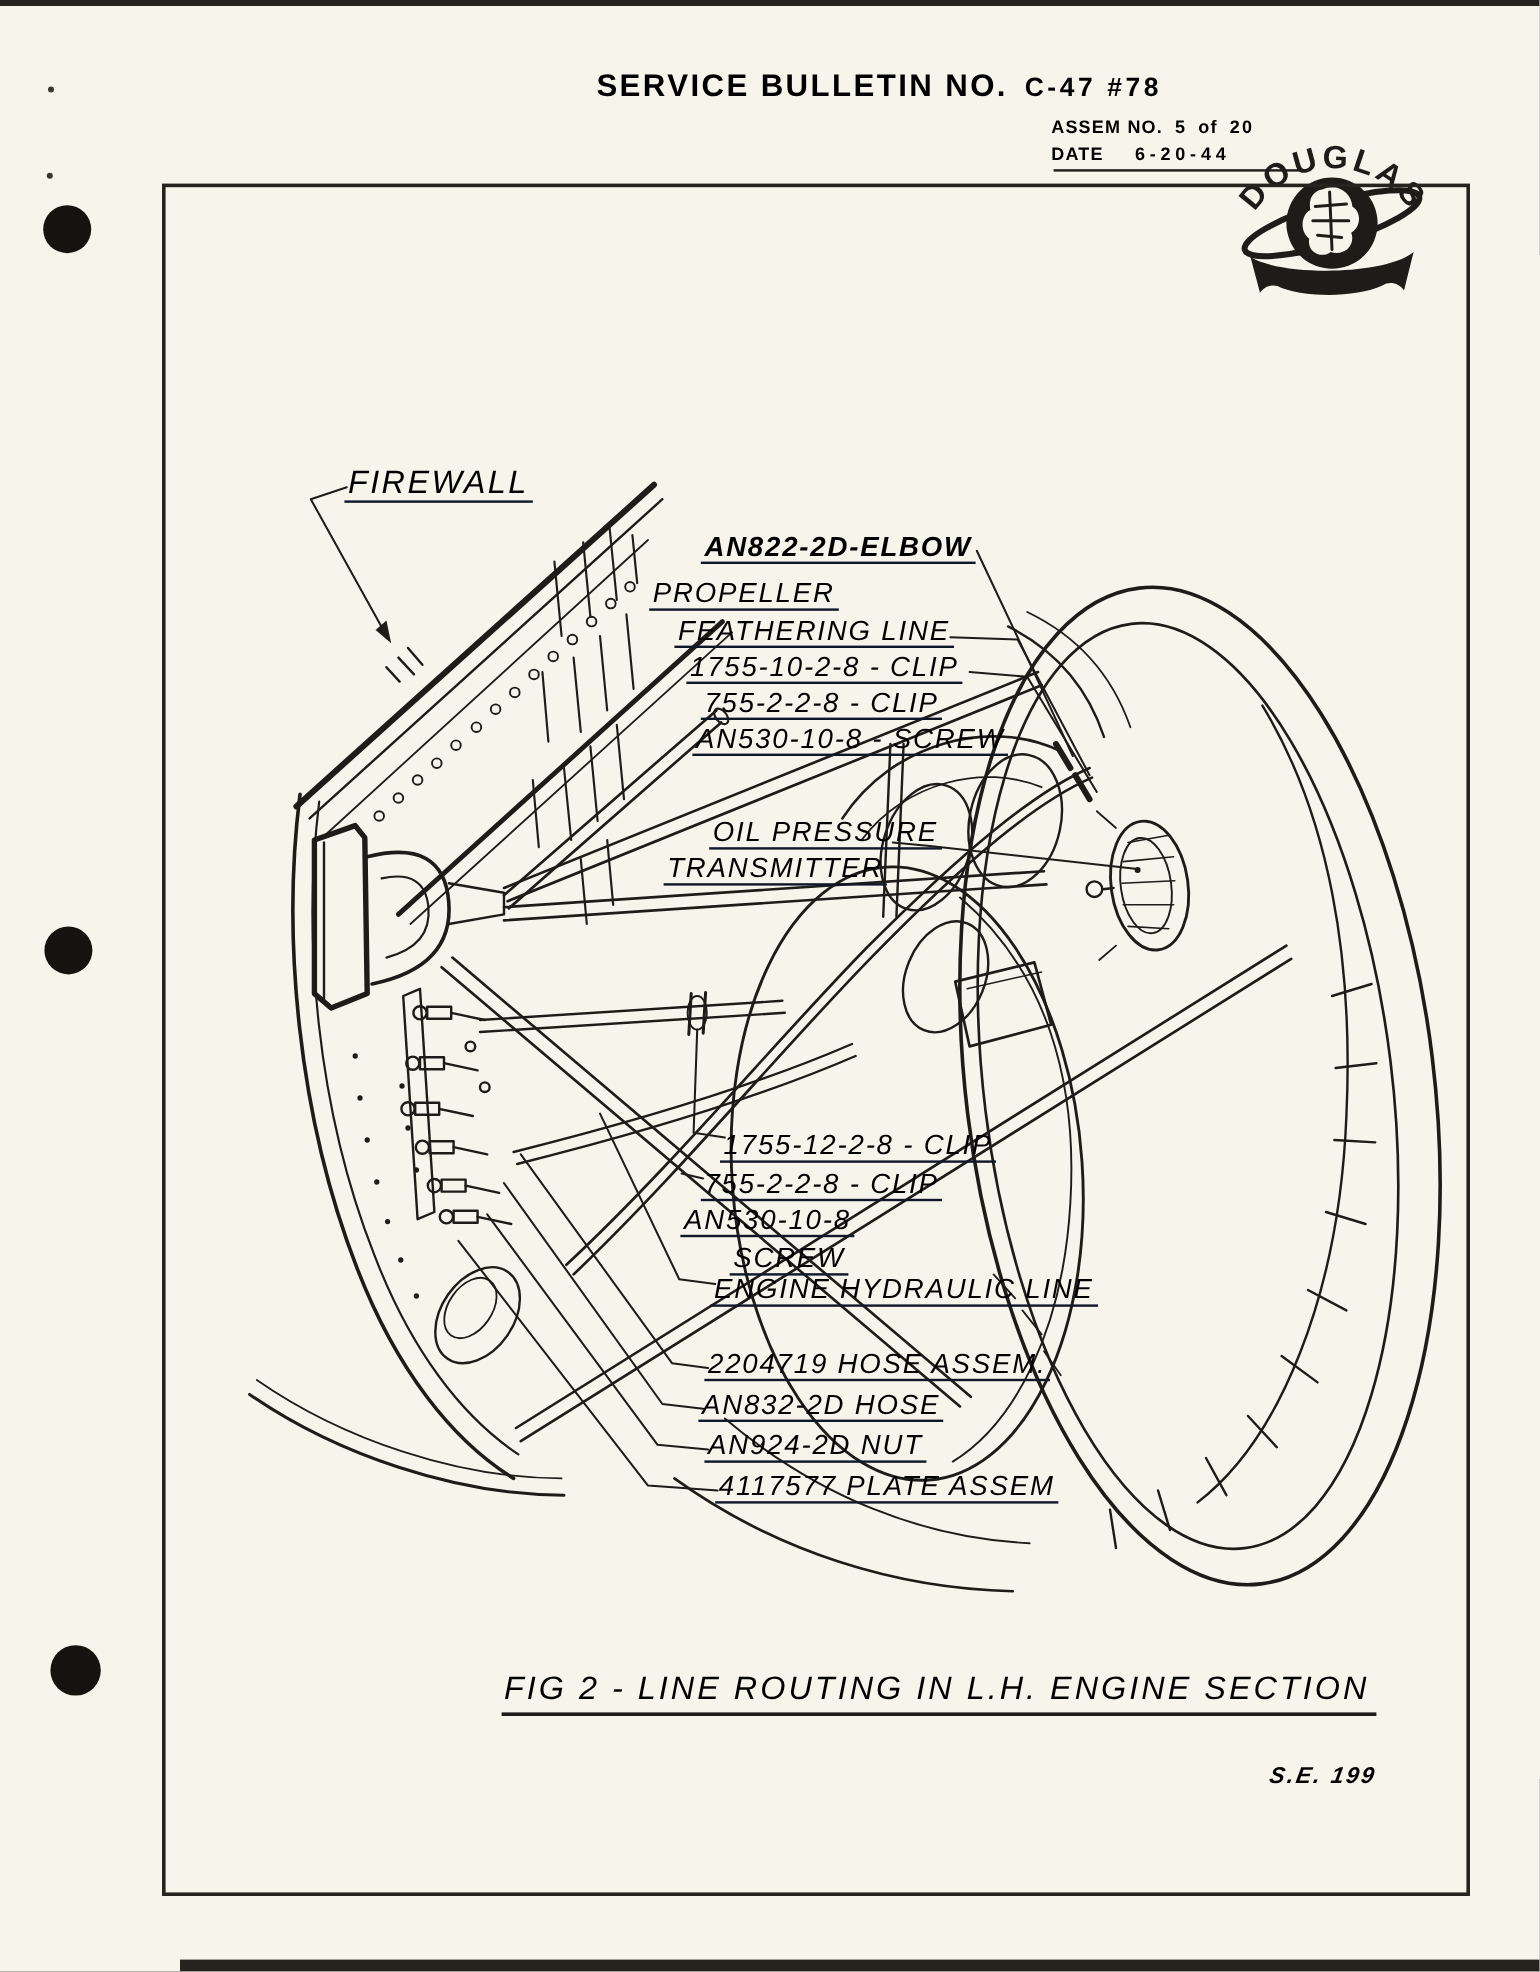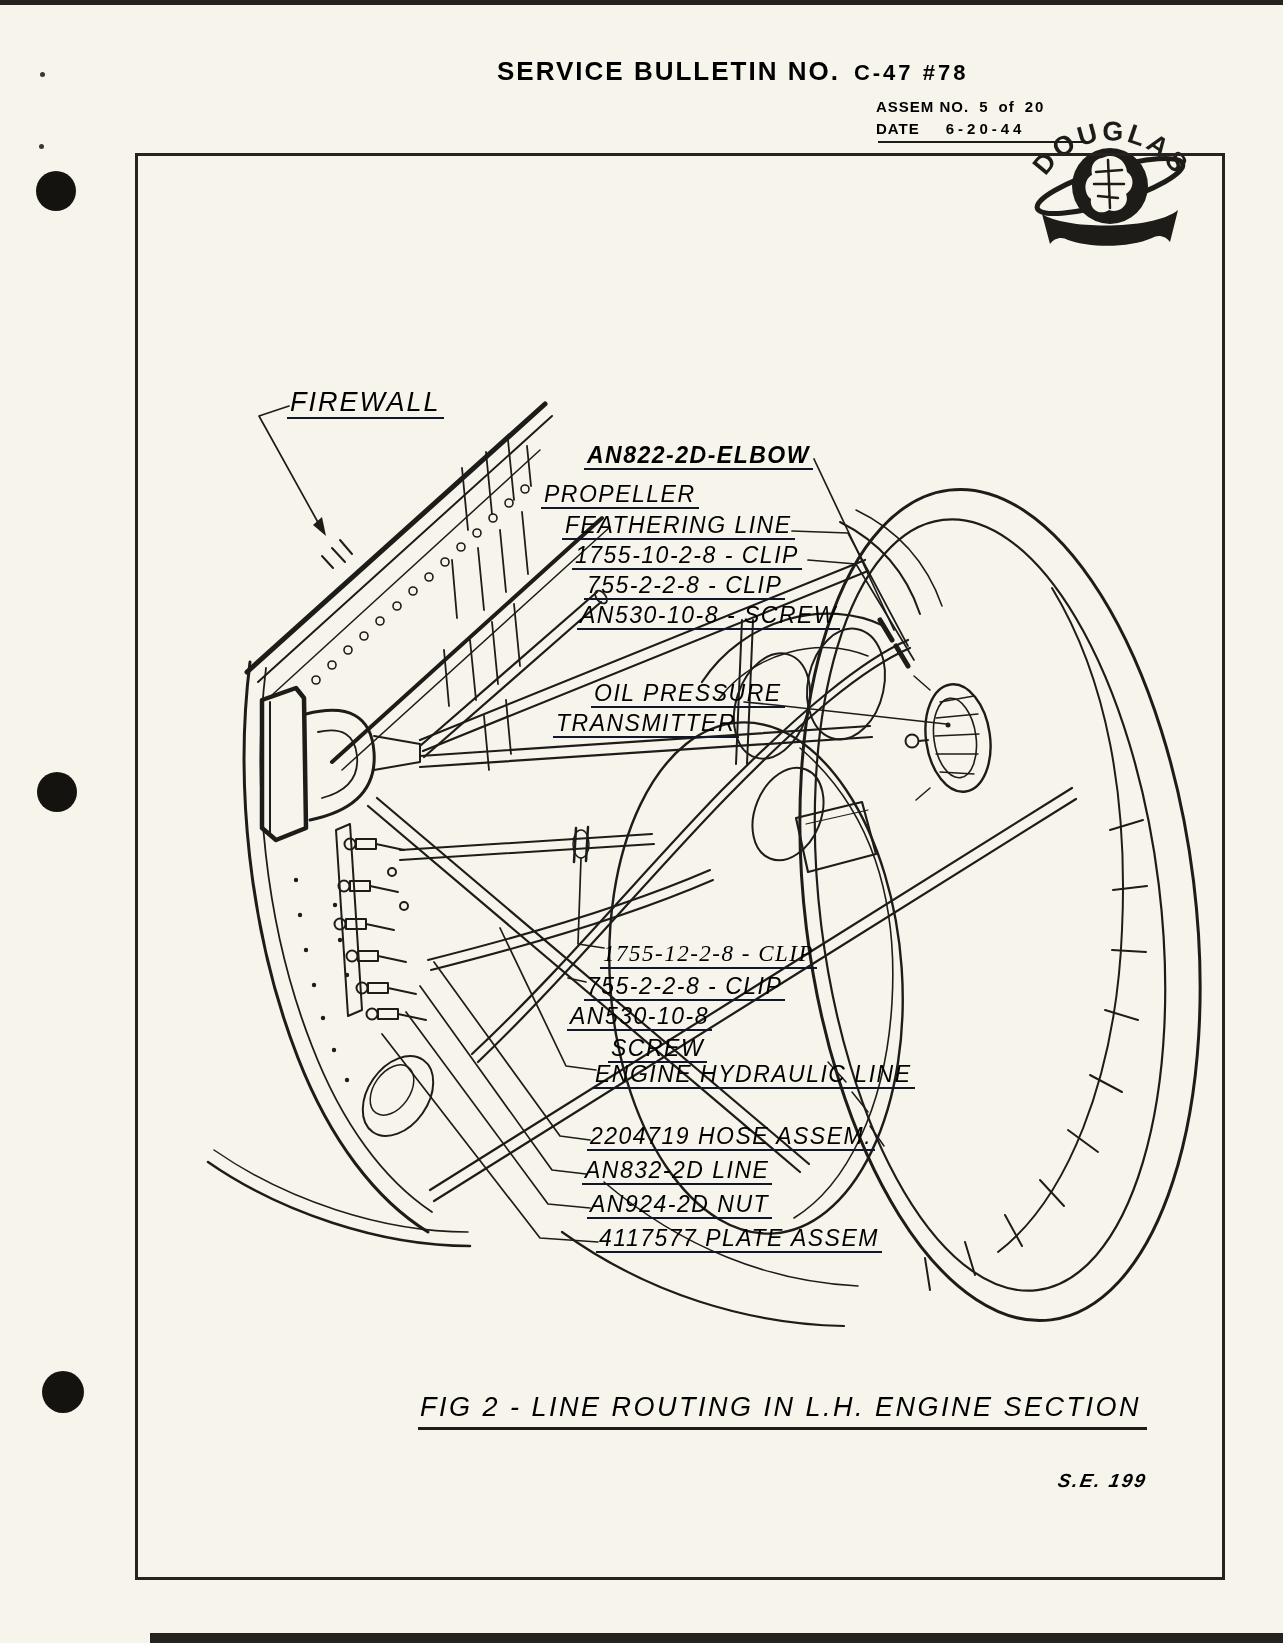--- a/index.html
+++ b/index.html
@@ -285,26 +285,26 @@
 
   <div class="dlabel big" style="left:287px;top:388px;">FIREWALL</div>
   <div class="dlabel" style="left:584px;top:443px;font-weight:bold;">AN822-2D-ELBOW</div>
   <div class="dlabel" style="left:541px;top:482px;">PROPELLER</div>
   <div class="dlabel" style="left:562px;top:513px;">FEATHERING LINE</div>
   <div class="dlabel" style="left:572px;top:543px;">1755-10-2-8 - CLIP</div>
   <div class="dlabel" style="left:584px;top:573px;">755-2-2-8 - CLIP</div>
   <div class="dlabel" style="left:577px;top:603px;">AN530-10-8 - SCREW</div>
   <div class="dlabel" style="left:551px;top:681px;margin-left:40px;">OIL PRESSURE</div>
   <div class="dlabel" style="left:553px;top:711px;">TRANSMITTER</div>
-  <div class="dlabel" style="left:600px;top:942px;font-family:Liberation Serif, serif;">1755-12-2-8 - CLIP</div>
+  <div class="dlabel" style="left:600px;top:942px;">1755-12-2-8 - CLIP</div>
   <div class="dlabel" style="left:584px;top:974px;">755-2-2-8 - CLIP</div>
   <div class="dlabel" style="left:567px;top:1004px;">AN530-10-8</div>
   <div class="dlabel" style="left:608px;top:1036px;">SCREW</div>
   <div class="dlabel" style="left:592px;top:1062px;">ENGINE HYDRAULIC LINE</div>
   <div class="dlabel" style="left:587px;top:1124px;">2204719 HOSE ASSEM.</div>
-  <div class="dlabel" style="left:582px;top:1158px;">AN832-2D LINE</div>
+  <div class="dlabel" style="left:582px;top:1158px;">AN832-2D HOSE</div>
   <div class="dlabel" style="left:587px;top:1192px;">AN924-2D NUT</div>
   <div class="dlabel" style="left:596px;top:1226px;">4117577 PLATE ASSEM</div>
 
   <div class="caption">FIG 2 - LINE ROUTING IN L.H. ENGINE SECTION</div>
   <div class="fig-note">S.E. 199</div>
 
 </div>
 
 </body></html>

